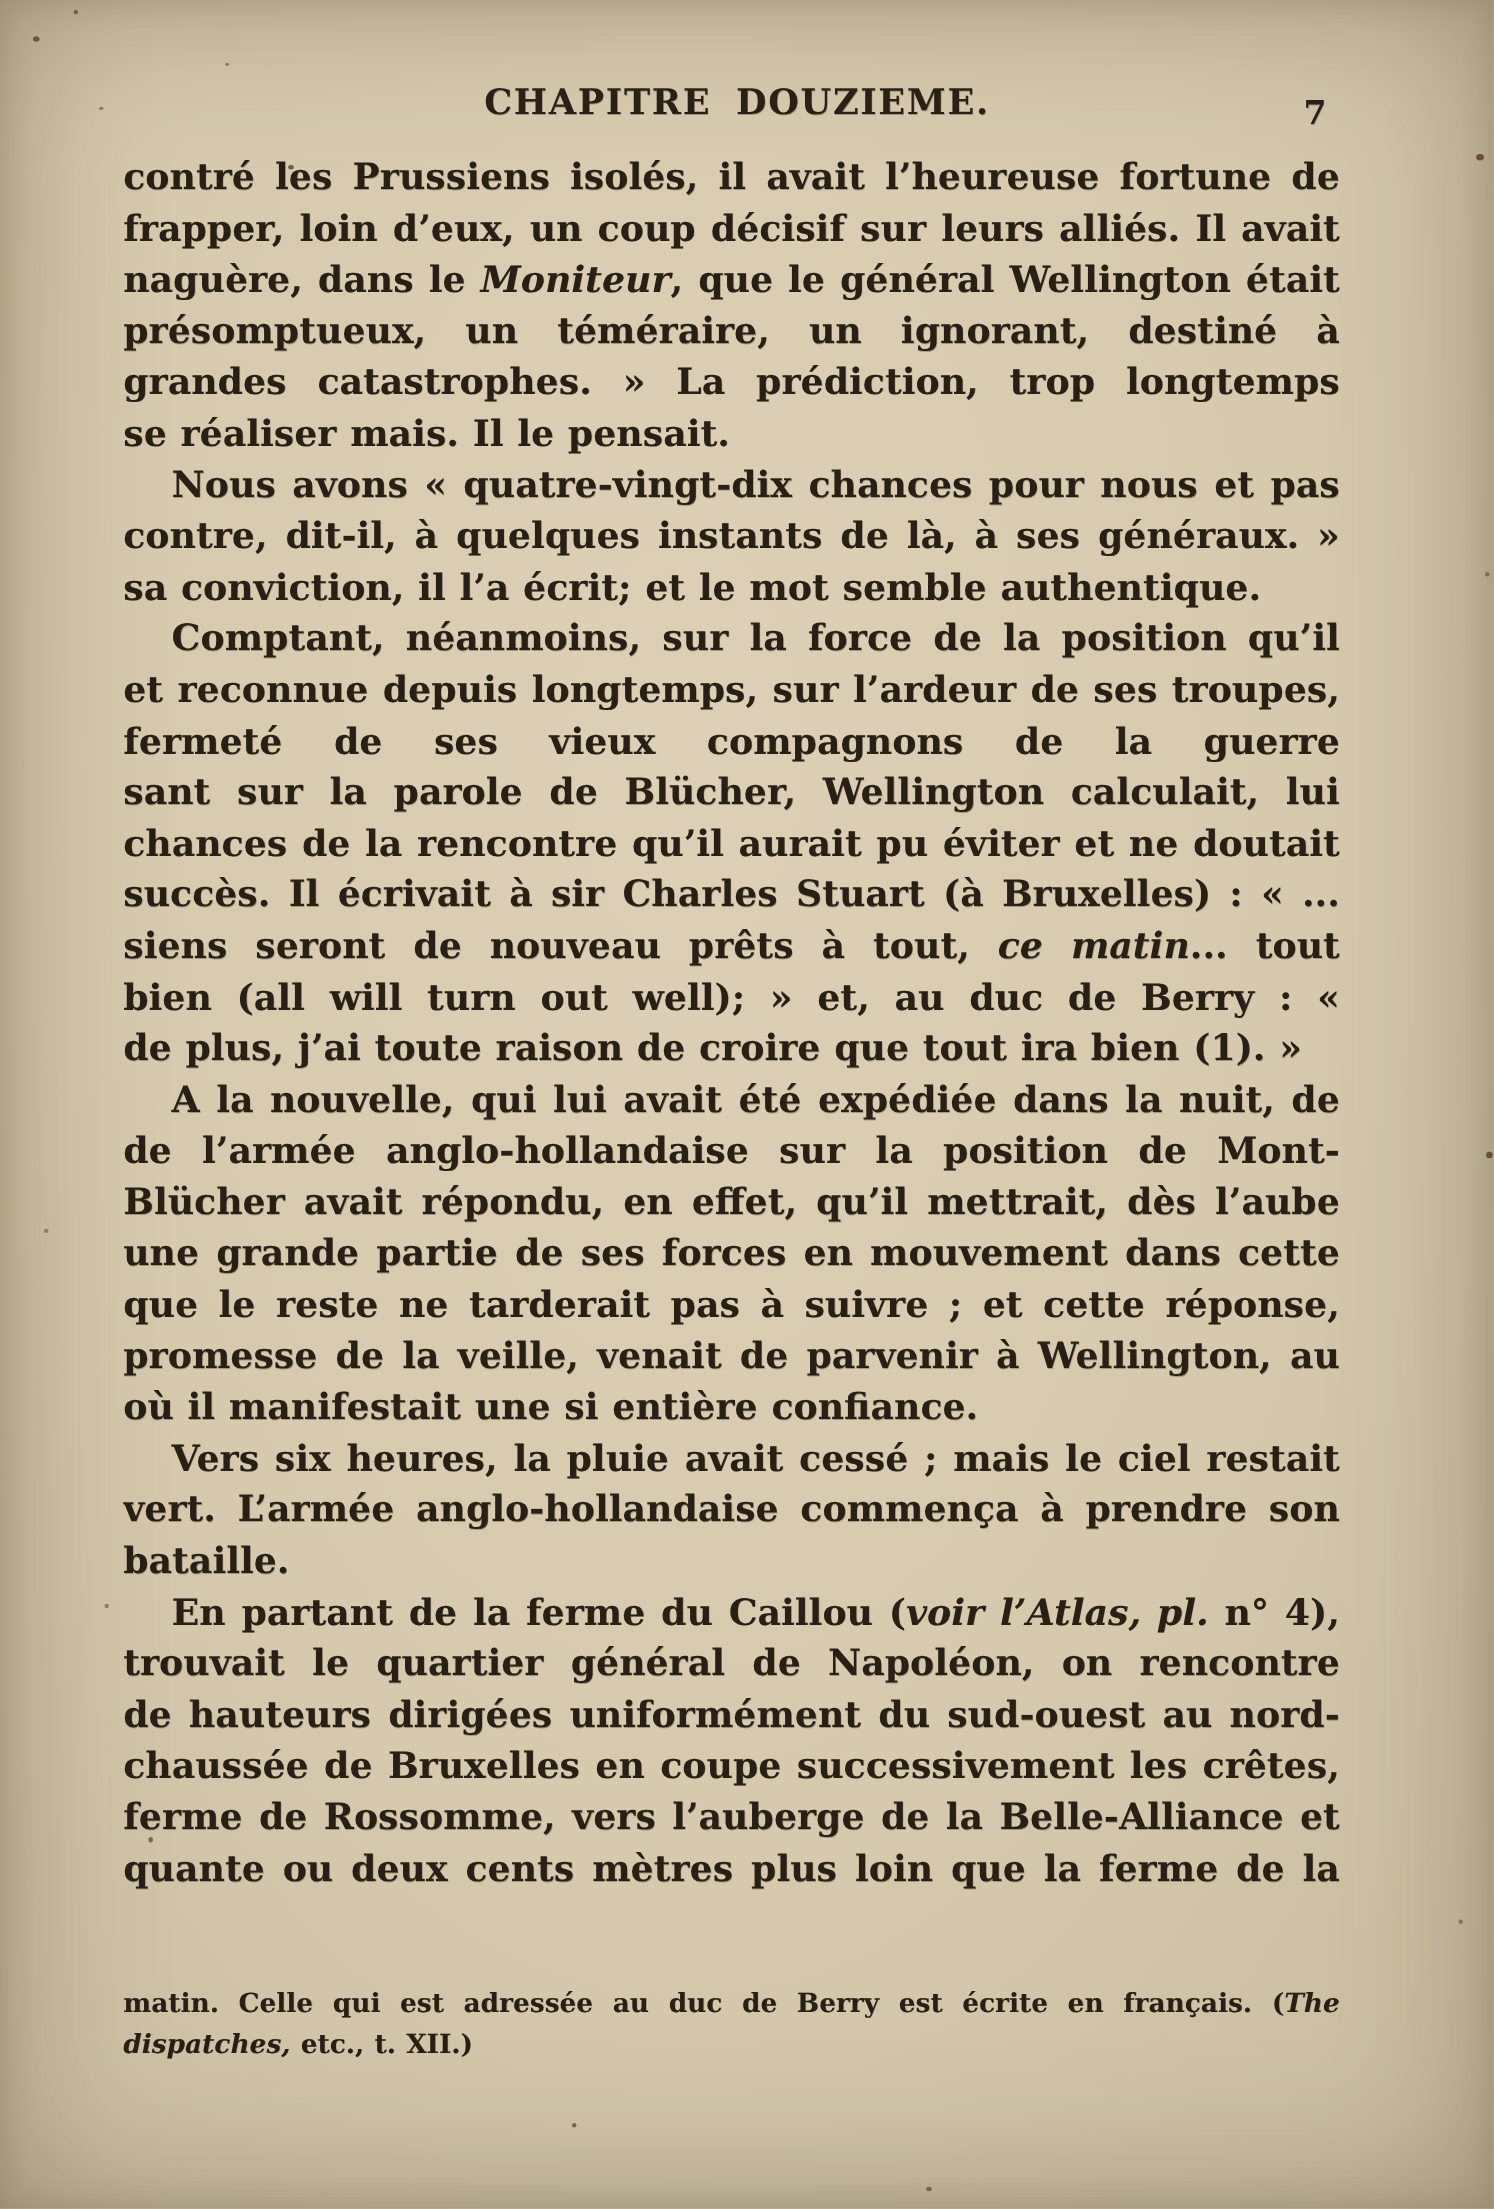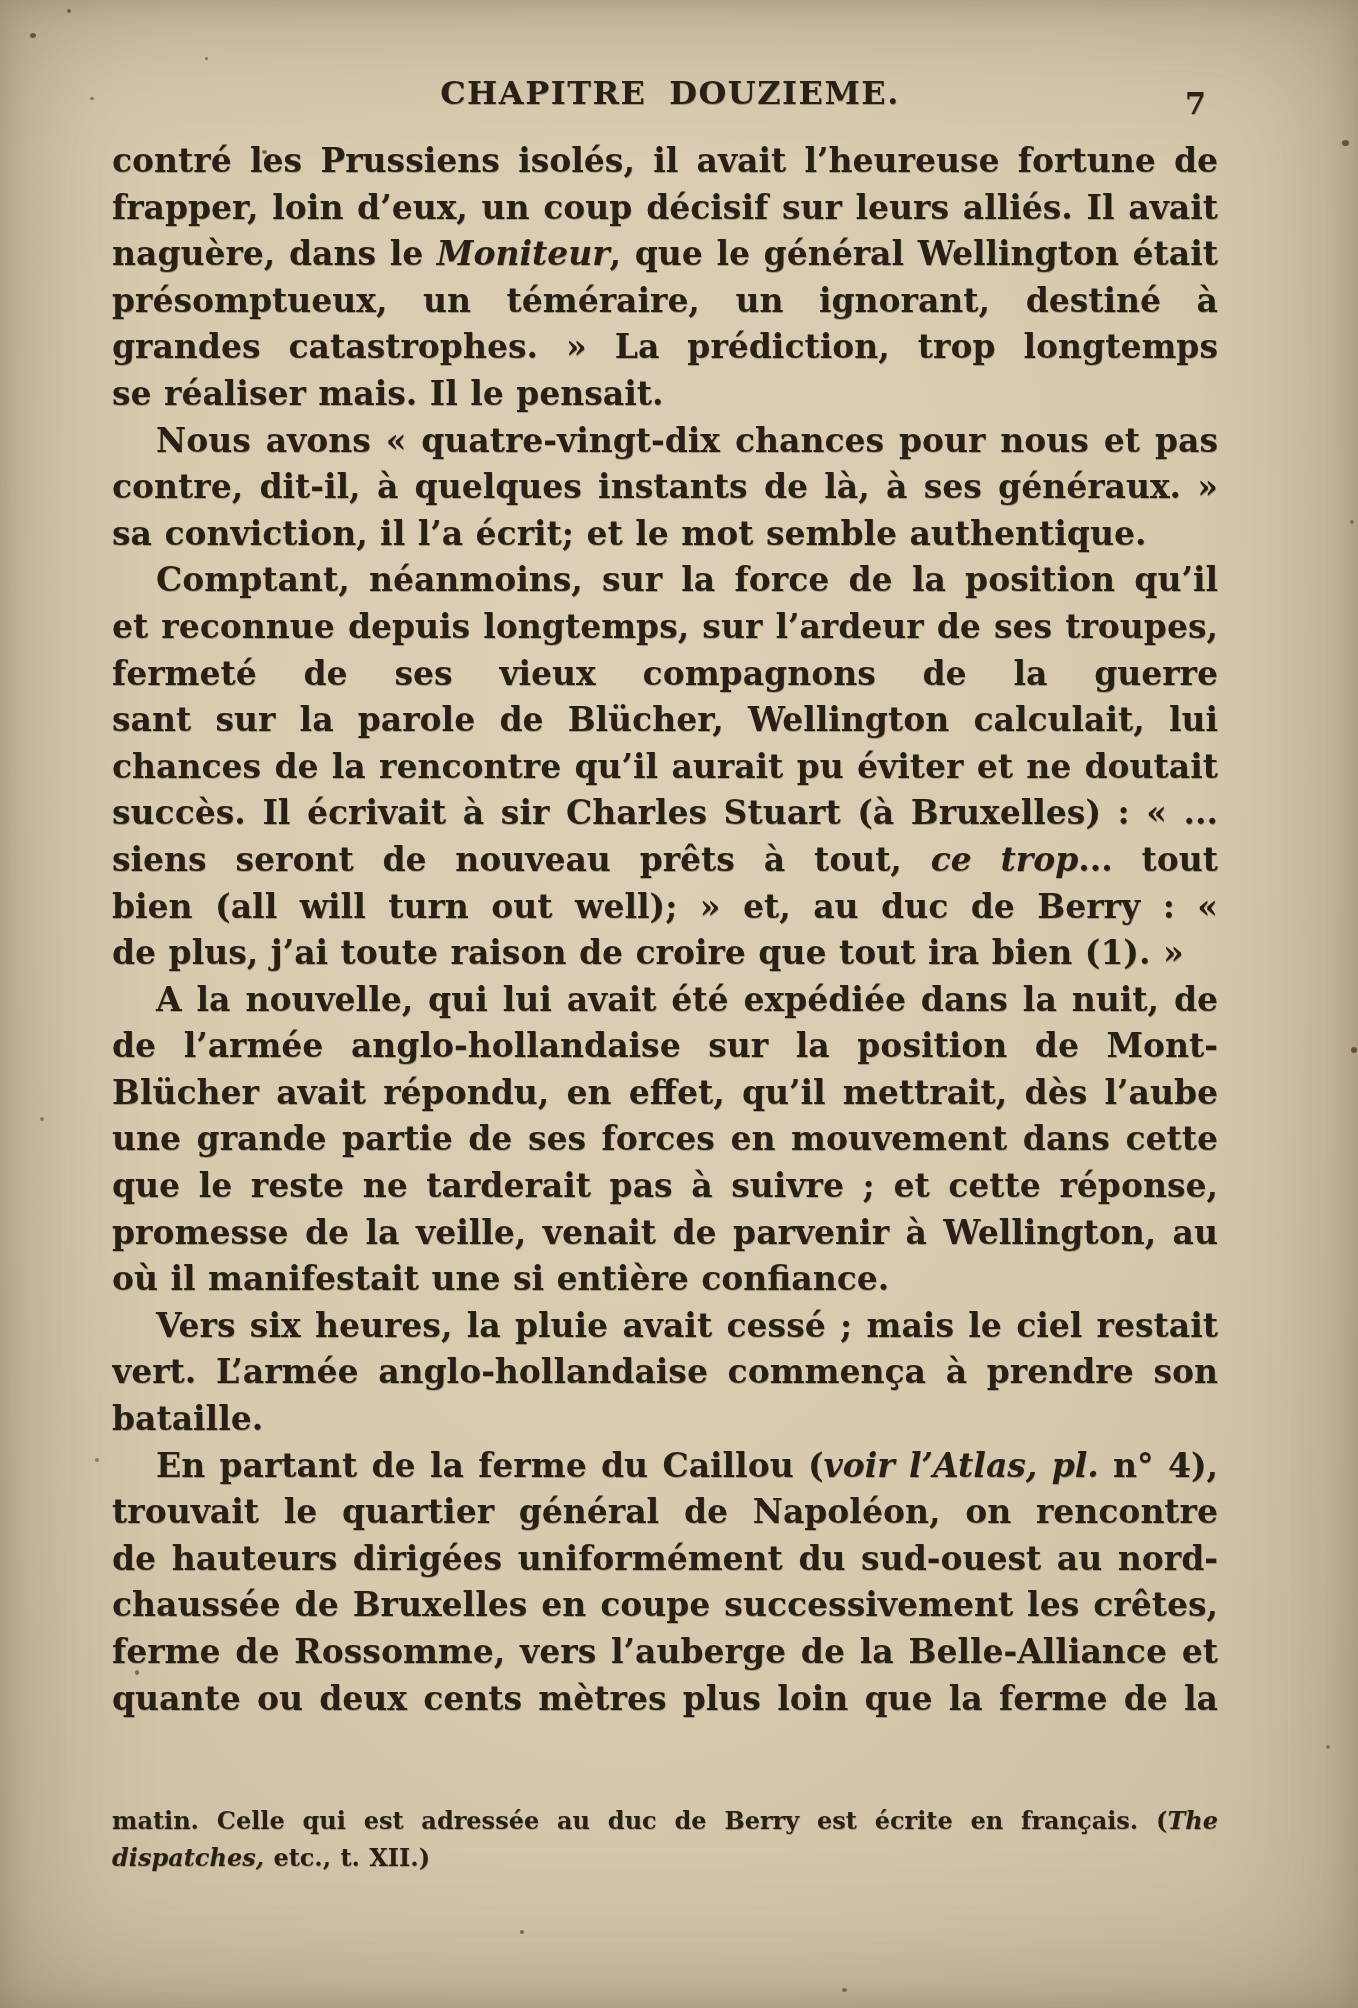--- a/index.html
+++ b/index.html
@@ -67,21 +67,21 @@
     <div class="tline lastline"><span>se réaliser mais. Il le pensait.</span></div>
     <div class="tline indent"><span>Nous avons « quatre-vingt-dix chances pour nous et pas dix</span></div>
     <div class="tline"><span>contre, dit-il, à quelques instants de là, à ses généraux. » Telle était</span></div>
     <div class="tline lastline"><span>sa conviction, il l’a écrit; et le mot semble authentique.</span></div>
     <div class="tline indent"><span>Comptant, néanmoins, sur la force de la position qu’il avait choisie</span></div>
     <div class="tline"><span>et reconnue depuis longtemps, sur l’ardeur de ses troupes, sur la</span></div>
     <div class="tline"><span>fermeté de ses vieux compagnons de la guerre péninsulaire, se repo-</span></div>
     <div class="tline"><span>sant sur la parole de Blücher, Wellington calculait, lui aussi, les</span></div>
     <div class="tline"><span>chances de la rencontre qu’il aurait pu éviter et ne doutait pas du</span></div>
     <div class="tline"><span>succès. Il écrivait à sir Charles Stuart (à Bruxelles) : « ... Les Prus-</span></div>
-    <div class="tline"><span>siens seront de nouveau prêts à tout, </span><i>ce trop</i><span>... tout tournera à</span></div>
+    <div class="tline"><span>siens seront de nouveau prêts à tout, </span><i>ce matin</i><span>... tout tournera à</span></div>
     <div class="tline"><span>bien (all will turn out well); » et, au duc de Berry : « J’espère et,</span></div>
     <div class="tline lastline"><span>de plus, j’ai toute raison de croire que tout ira bien (1). »</span></div>
     <div class="tline indent"><span>A la nouvelle, qui lui avait été expédiée dans la nuit, de l’arrivée</span></div>
     <div class="tline"><span>de l’armée anglo-hollandaise sur la position de Mont-Saint-Jean,</span></div>
     <div class="tline"><span>Blücher avait répondu, en effet, qu’il mettrait, dès l’aube du jour,</span></div>
     <div class="tline"><span>une grande partie de ses forces en mouvement dans cette direction et</span></div>
     <div class="tline"><span>que le reste ne tarderait pas à suivre ; et cette réponse, confirmant la</span></div>
     <div class="tline"><span>promesse de la veille, venait de parvenir à Wellington, au moment</span></div>
     <div class="tline lastline"><span>où il manifestait une si entière confiance.</span></div>
     <div class="tline indent"><span>Vers six heures, la pluie avait cessé ; mais le ciel restait très-cou-</span></div>

